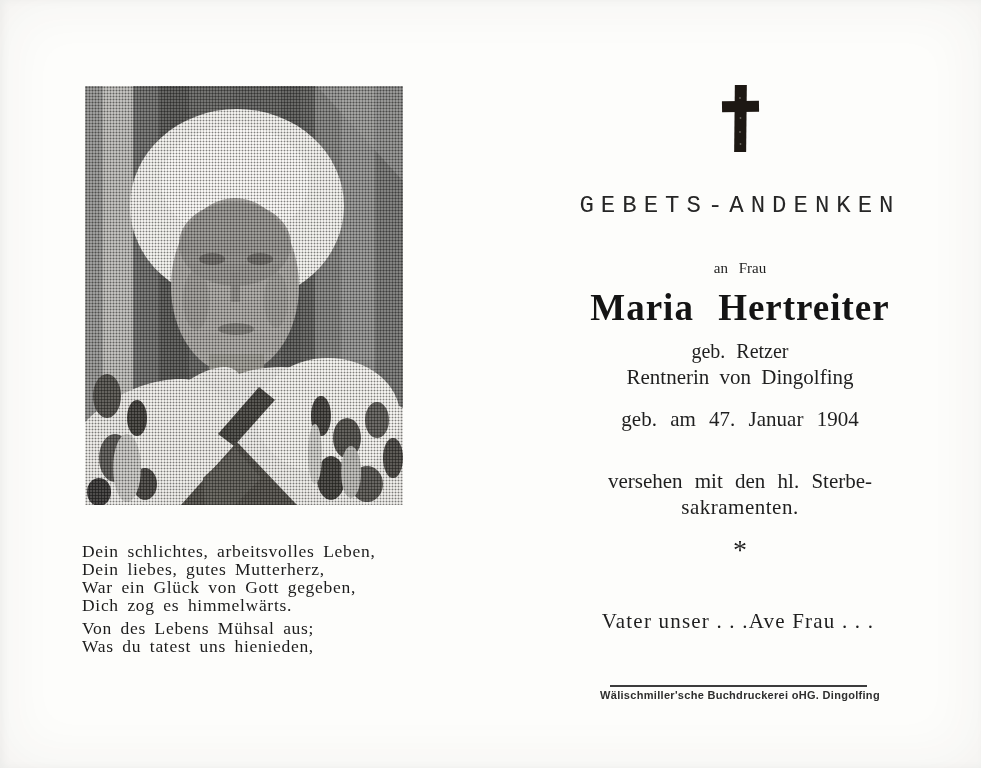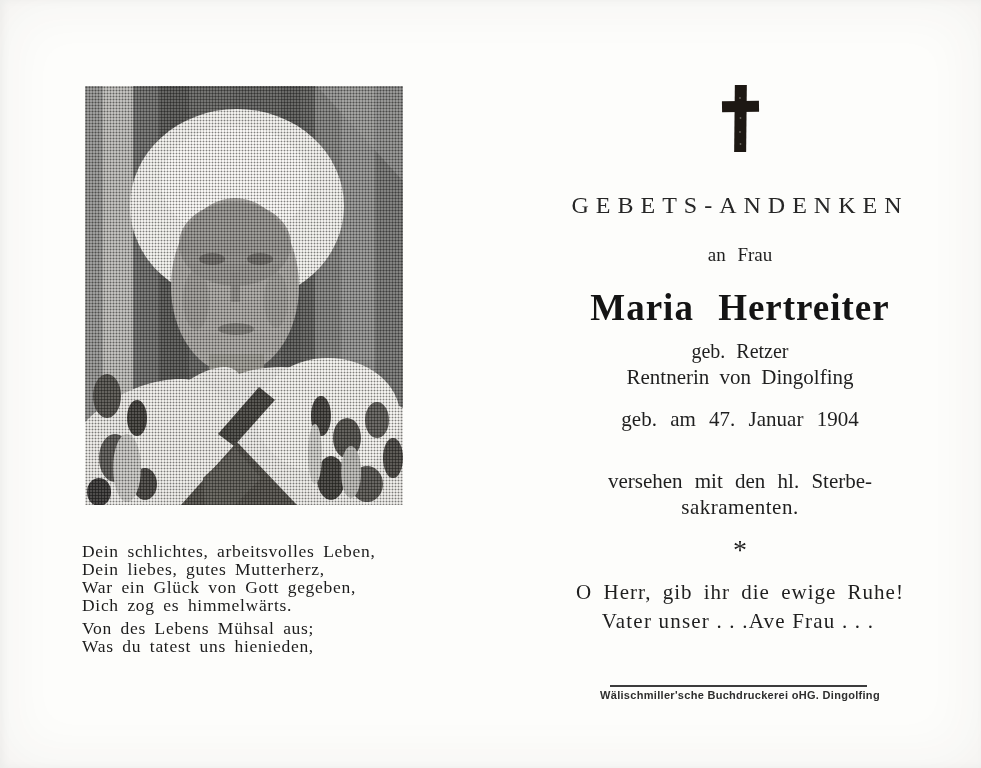--- a/index.html
+++ b/index.html
@@ -36,22 +36,22 @@
     position:absolute;left:82px;top:542px;
     font-size:17.5px;line-height:18px;
     letter-spacing:0.7px;word-spacing:3.5px;
     color:#1c1c1c;
   }
   .poem .stanza2{margin-top:5px;}
   
   .memorial{position:absolute;left:555px;top:0;width:370px;height:768px;}
   .memorial .block{position:absolute;width:100%;text-align:center;white-space:nowrap;}
   .cross-wrap{position:absolute;top:84px;left:0;width:100%;text-align:center;}
-  .header{top:192px;font-size:24px;letter-spacing:7px;color:#262626;}
-  .salutation{top:244px;font-size:19px;word-spacing:7px;}
+  .header{top:192px;font-size:24px;letter-spacing:7px;color:#262626;font-family:Liberation Mono, monospace;}
+  .salutation{top:260px;font-size:15px;word-spacing:7px;}
   .name{top:286px;font-size:37px;font-weight:bold;letter-spacing:1px;word-spacing:14px;color:#141414;}
   .birthname{top:340px;font-size:20px;word-spacing:6px;}
   .occupation{top:365px;font-size:21px;word-spacing:5px;}
   .born{top:407px;font-size:21px;word-spacing:8px;}
   .died{top:438px;font-size:21px;word-spacing:8px;}
   .sacr1{top:469px;font-size:21px;word-spacing:7px;}
   .sacr2{top:495px;font-size:21px;letter-spacing:0.5px;}
   .star{top:534px;font-size:28px;}
   .prayer{top:580px;font-size:21px;word-spacing:5px;letter-spacing:1px;}
   .prayer-row{
@@ -162,21 +162,20 @@
 
     <div class="block header">GEBETS-ANDENKEN</div>
     <div class="block salutation">an Frau</div>
     <div class="block name">Maria Hertreiter</div>
     <div class="block birthname">geb. Retzer</div>
     <div class="block occupation">Rentnerin von Dingolfing</div>
     <div class="block born">geb. am 47. Januar 1904</div>
     <div class="block sacr1">versehen mit den hl. Sterbe-</div>
     <div class="block sacr2">sakramenten.</div>
     <div class="block star">*</div>
-    <div class="block prayer">O Herr, gib ihr die ewige Ruhe!</div>
 
     <div class="prayer-row">
       <span>Vater unser . . .</span>
       <span>Ave Frau . . .</span>
     </div>
 
     <div class="rule"></div>
     <div class="block imprint">Wälischmiller'sche Buchdruckerei oHG. Dingolfing</div>
   </div>
 

